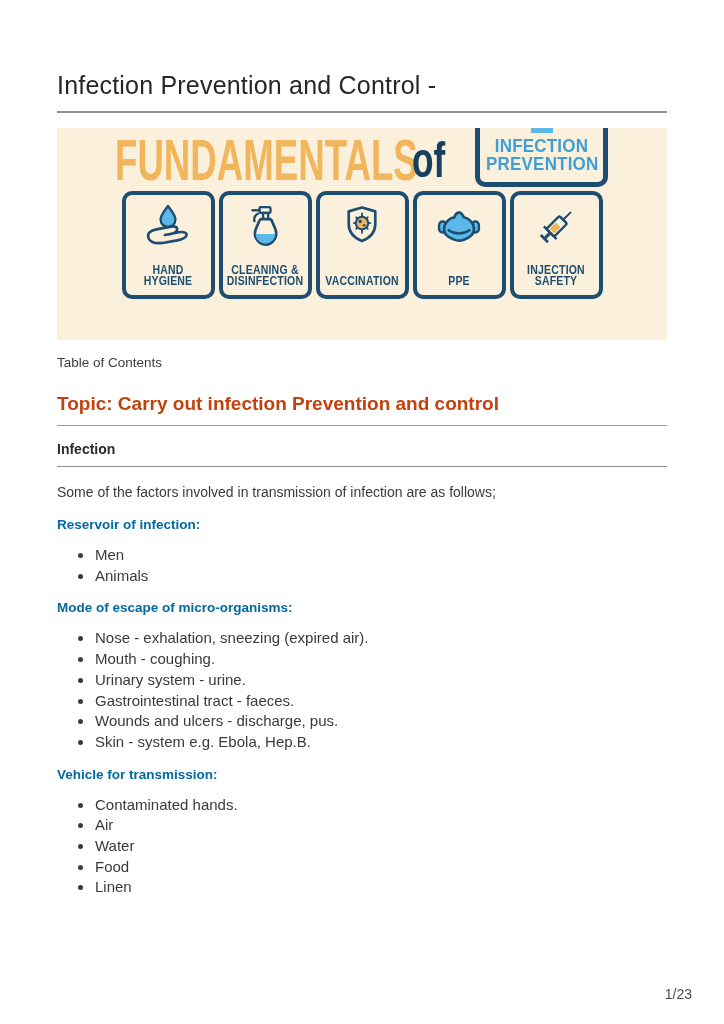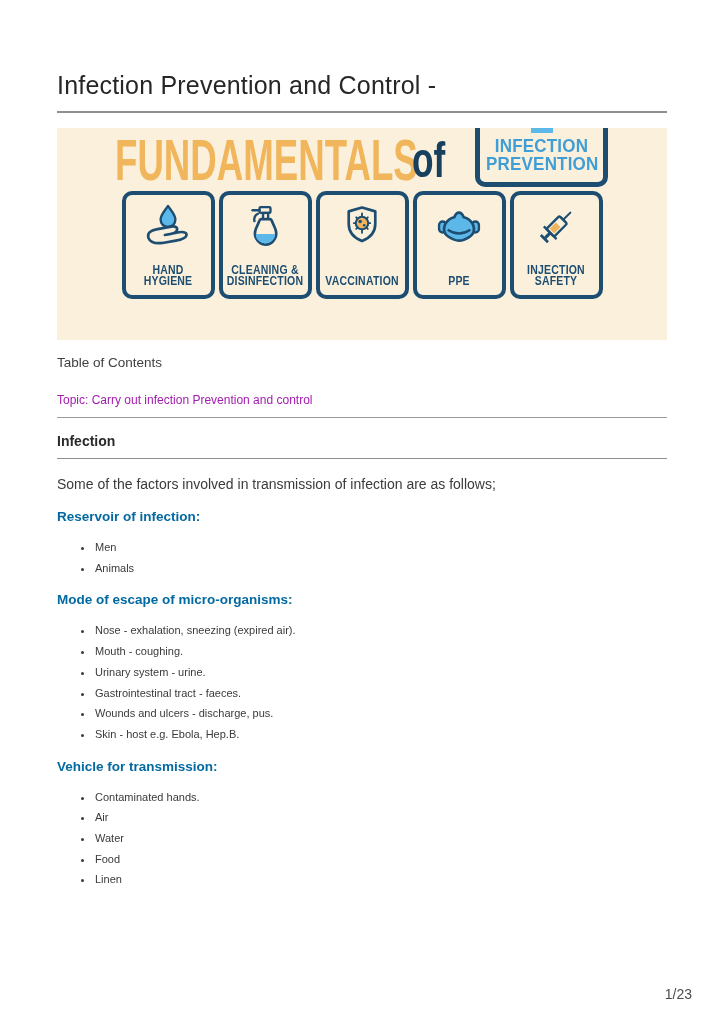--- a/index.html
+++ b/index.html
@@ -110,23 +110,23 @@
     color: #1d4d71;
     line-height: 11px;
     letter-spacing: 0.2px;
     transform: scaleY(1.25);
   }
 
   
   .toc { margin-top: 15px; font-size: 13.5px; color: #3f3f3f; }
   .topic-heading {
     margin-top: 23px;
-    font-size: 12px;
-    font-weight: normal;
-    color: #a21caf;
+    font-size: 19px;
+    font-weight: bold;
+    color: #c2410c;
   }
   .rule-topic { margin-top: 10px; border-top: 1px solid #9a9a9a; }
   .section-heading {
     margin-top: 15px;
     font-size: 14px;
     font-weight: bold;
     color: #2a2a2a;
   }
   .rule-section { margin-top: 9px; border-top: 1px solid #8f8f8f; }
   .para {
@@ -140,21 +140,21 @@
   .factors-line { margin-top: 15px; font-size: 14px; line-height: 21px; }
   .list-heading {
     margin-top: 14px;
     font-size: 13.5px;
     font-weight: bold;
     color: #0369a1;
   }
   ul.bullets {
     margin-top: 13px;
     padding-left: 37px;
-    font-size: 11px;
+    font-size: 15px;
     line-height: 20.7px;
     color: #3a3a3a;
   }
   ul.bullets li { padding-left: 1px; }
 
   .page-indicator {
     position: absolute;
     right: 32px;
     bottom: 22px;
     font-size: 14px;
@@ -286,21 +286,21 @@
     <li>Animals</li>
   </ul>
 
   <div class="list-heading">Mode of escape of micro-organisms:</div>
   <ul class="bullets">
     <li>Nose - exhalation, sneezing (expired air).</li>
     <li>Mouth - coughing.</li>
     <li>Urinary system - urine.</li>
     <li>Gastrointestinal tract - faeces.</li>
     <li>Wounds and ulcers - discharge, pus.</li>
-    <li>Skin - host e.g. Ebola, Hep.B.</li>
+    <li>Skin - system e.g. Ebola, Hep.B.</li>
   </ul>
 
   <div class="list-heading">Vehicle for transmission:</div>
   <ul class="bullets">
     <li>Contaminated hands.</li>
     <li>Air</li>
     <li>Water</li>
     <li>Food</li>
     <li>Linen</li>
   </ul>

